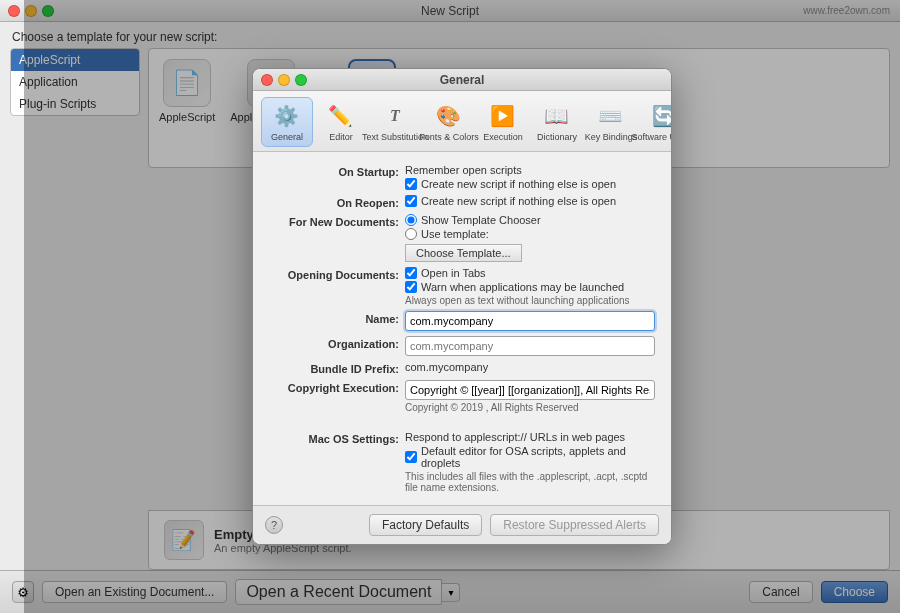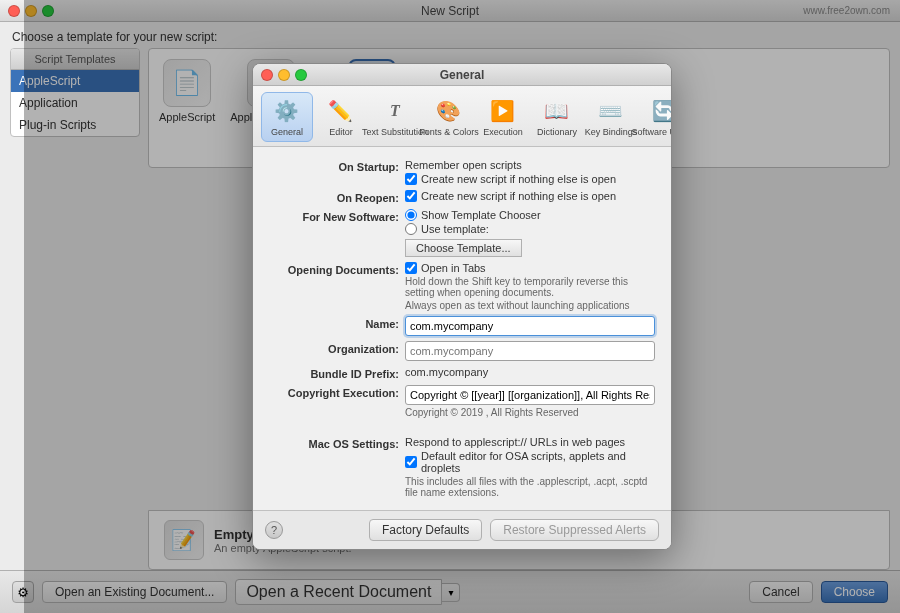--- a/index.html
+++ b/index.html
@@ -409,21 +409,20 @@
 </div>
 
 <div class="main-container">
   <div class="instruction-bar">
     <span>Choose a template for your new script:</span>
   </div>
 
   <div class="content-area">
 
     <div class="sidebar">
-      <div class="sidebar-header">Script Templates</div>
       <div class="sidebar-item selected">
         <span>AppleScript</span>
       </div>
       <div class="sidebar-item">
         <span>Application</span>
       </div>
       <div class="sidebar-item">
         <span>Plug-in Scripts</span>
       </div>
     </div>
@@ -544,42 +543,45 @@
           <span class="form-label bold">On Reopen:</span>
           <div class="form-value">
             <div class="checkbox-row">
               <input type="checkbox" checked="" style="">
               <span>Create new script if nothing else is open</span>
             </div>
           </div>
         </div>
 
         <div class="form-row">
-          <span class="form-label bold">For New Software:</span>
+          <span class="form-label bold">For New Documents:</span>
           <div class="form-value">
             <div class="radio-row">
               <input type="radio" name="newdoc" checked="" style="">
               <span>Show Template Chooser</span>
             </div>
             <div class="radio-row">
               <input type="radio" name="newdoc" style="">
               <span>Use template:</span>
             </div>
             <span class="mac-small-button">Choose Template...</span>
           </div>
         </div>
 
         <div class="form-row">
           <span class="form-label bold">Opening Documents:</span>
           <div class="form-value">
             <div class="checkbox-row">
               <input type="checkbox" checked="" style="">
               <span>Open in Tabs</span>
             </div>
-            <span class="helper-text">Hold down the Shift key to temporarily reverse this setting when opening documents.</span>
+            <div class="checkbox-row">
+              <input type="checkbox" checked="" style="">
+              <span>Warn when applications may be launched</span>
+            </div>
             <span class="helper-text">Always open as text without launching applications</span>
           </div>
         </div>
 
         <div class="form-row">
           <span class="form-label bold">Name:</span>
           <div class="form-value">
             <input type="text" class="text-input focused" value="com.mycompany" style="">
           </div>
         </div>
@@ -622,18 +624,18 @@
 
       </div>
     </div>
 
     <div class="dialog-footer">
       <div class="help-btn">
         <span>?</span>
       </div>
       <div class="dialog-footer-right">
         <button class="mac-button">Factory Defaults</button>
-        <button class="mac-button" style="color:#999;border-radius:6px;">Restore Suppressed Alerts</button>
+        <button class="mac-button" style="color:#999;">Restore Suppressed Alerts</button>
       </div>
     </div>
 
   </div>
 </div>
 
 </body></html>

